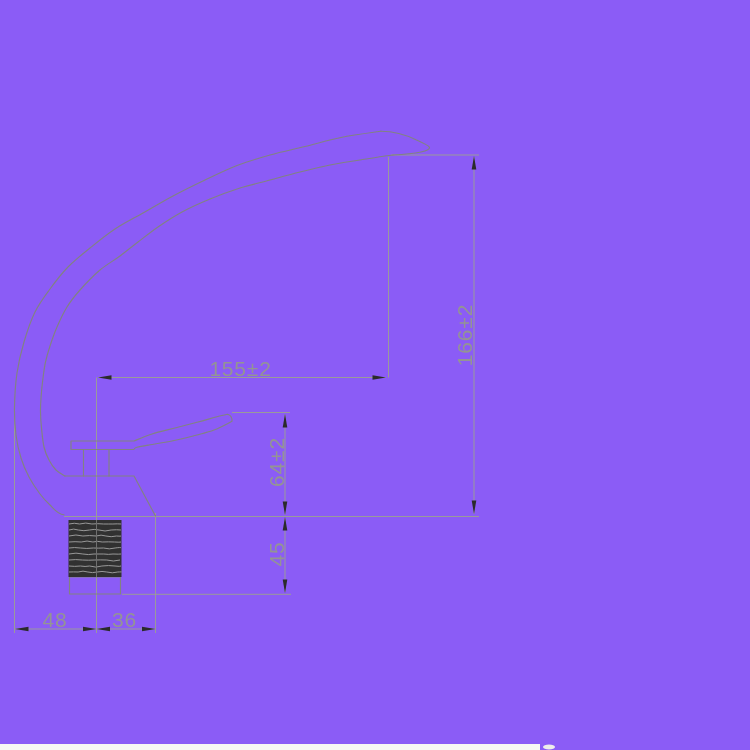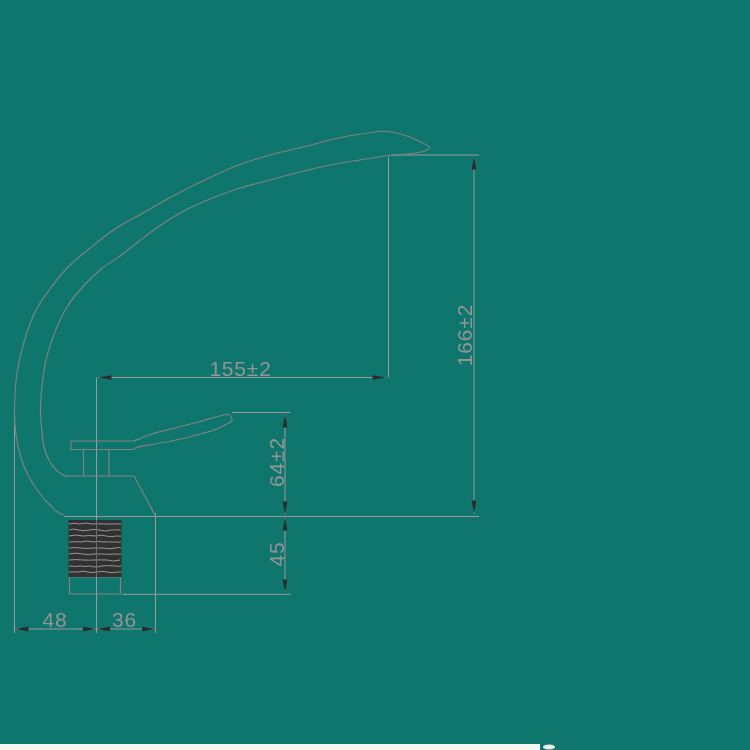--- a/index.html
+++ b/index.html
@@ -1,16 +1,16 @@
 <!DOCTYPE html>
 <html><head>
 <meta charset="utf-8">
 <style>
   html,body{margin:0;padding:0;background:#ffffff;}
-  .page{position:relative;width:750px;height:750px;background:#0f766e;overflow:hidden;}
+  .page{position:relative;width:750px;height:750px;background:#8b5cf6;overflow:hidden;}
   svg{position:absolute;left:0;top:0;}
   .dimtxt{font-family:"Liberation Sans",sans-serif;font-size:21px;fill:#949494;letter-spacing:0.8px;}
 </style>
 </head>
 <body>
 <div class="page">
 <svg width="750" height="750" viewBox="0 0 750 750">
   <g style="filter:blur(0.4px)">
 
   <g stroke="#9a9a9a" stroke-width="1" fill="none">

